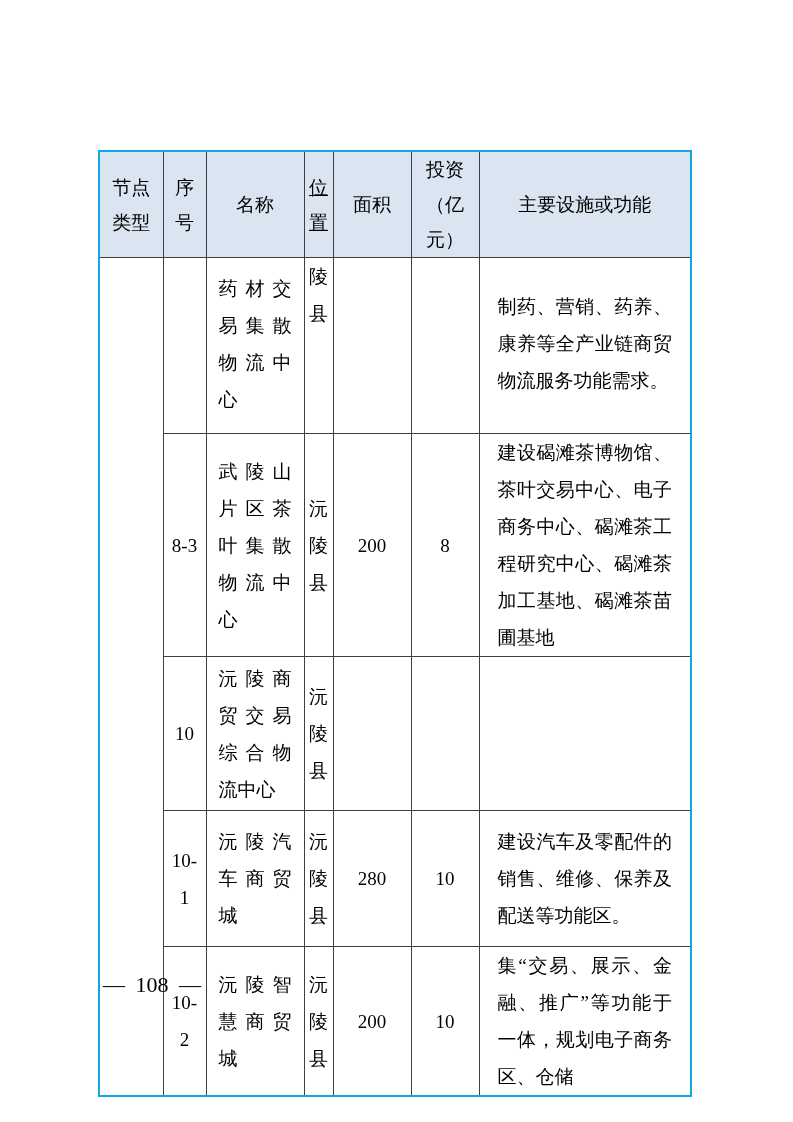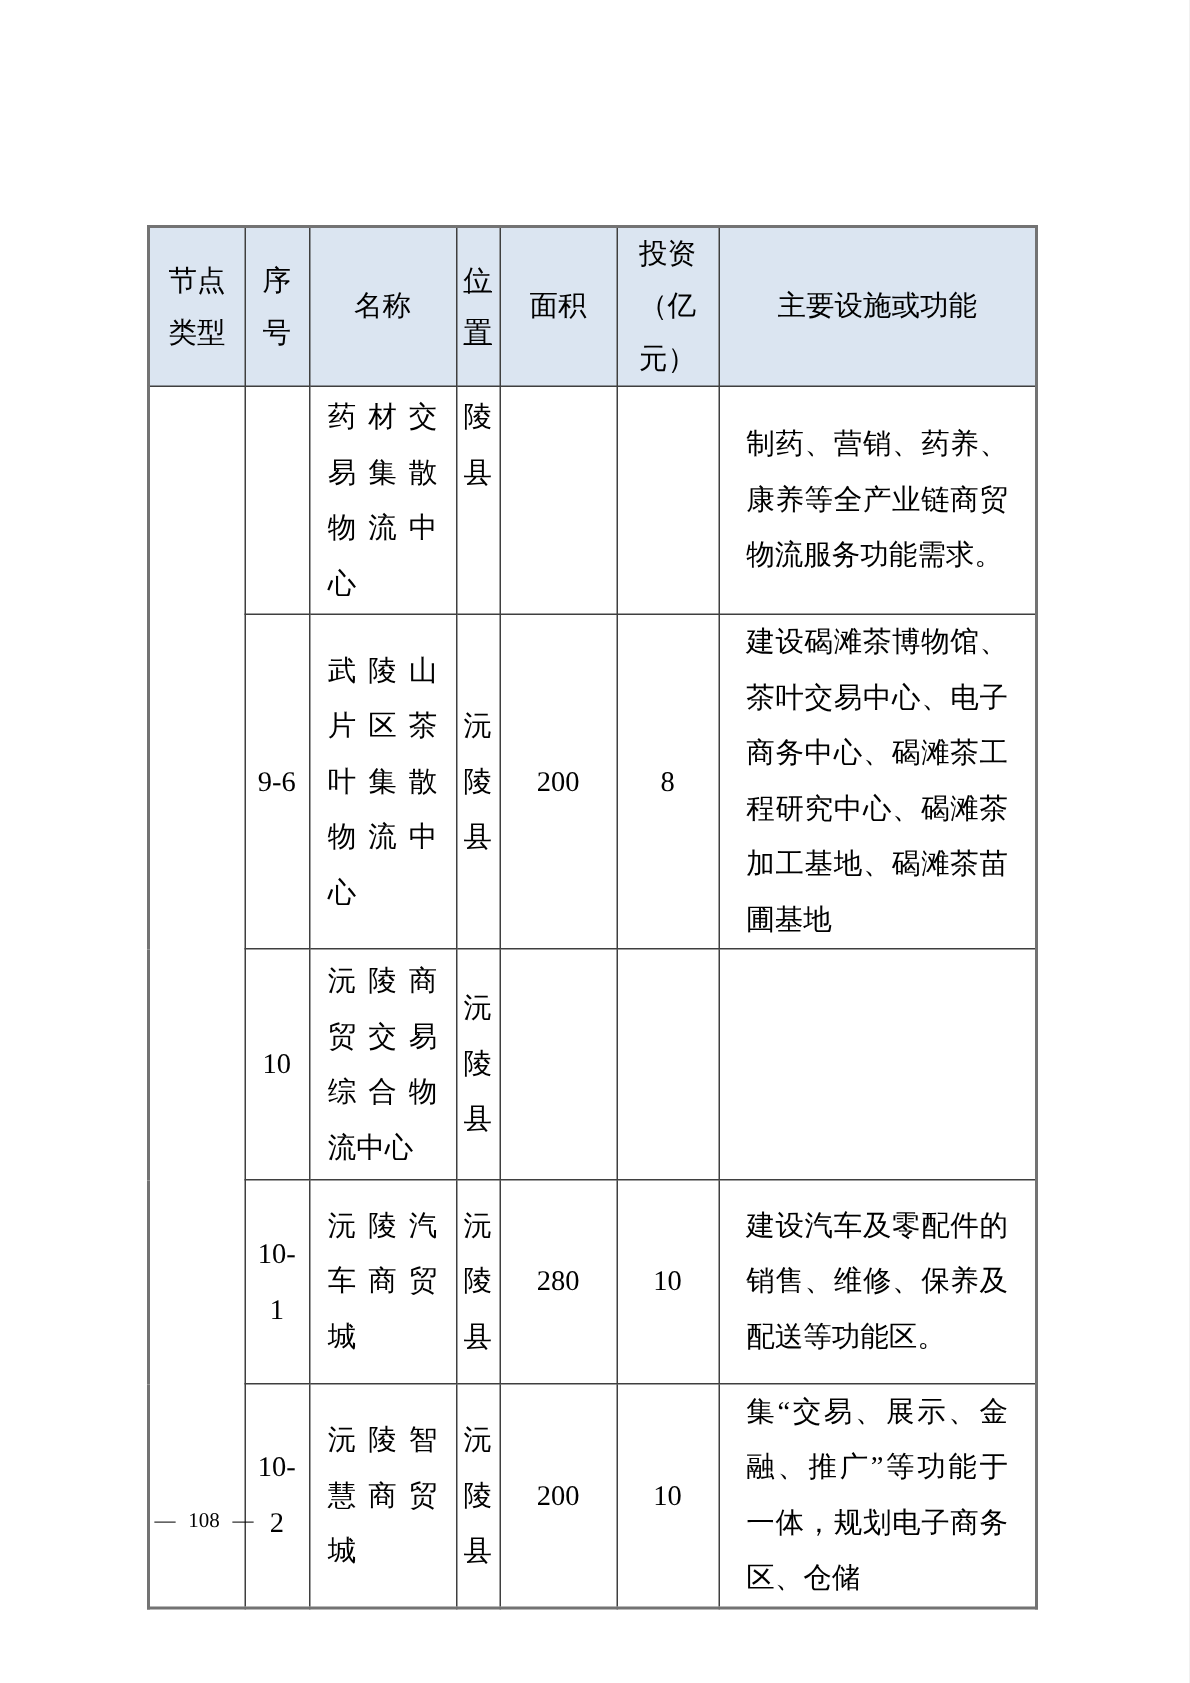--- a/index.html
+++ b/index.html
@@ -14,56 +14,56 @@
     color: #000000;
     overflow: hidden;
   }
   table.doc-table {
     position: absolute;
     left: 98px;
     top: 150px;
     width: 592px;
     border-collapse: collapse;
     table-layout: fixed;
-    border: 2px solid #737373;
+    border: 2px solid #0ea5e9;
   }
   .doc-table th, .doc-table td {
     border: 1px solid #3f3f3f;
     vertical-align: middle;
     font-size: 19px;
     font-weight: normal;
     color: #000000;
   }
   .doc-table thead tr { height: 105px; }
   .doc-table th {
     background: #dbe5f1;
     text-align: center;
     line-height: 35px;
     padding: 0 6px;
   }
   .doc-table th.th-seq { padding: 0 5px; }
   .doc-table th.th-loc { padding: 0 2px; text-decoration: underline; }
   .doc-table td { line-height: 37px; }
-  tr.row-1 { height: 152px; }
+  tr.row-1 { height: 176px; font-family: Liberation Mono, monospace; }
   tr.row-2 { height: 186px; }
   tr.row-3 { height: 154px; }
   tr.row-4 { height: 111px; }
   tr.row-5 { height: 109px; }
   td.cell-nodetype { background: #ffffff; }
   td.cell-seq  { text-align: center; padding: 0 5px; overflow-wrap: break-word; }
   td.cell-name { text-align: justify; padding: 0 12px; }
   td.cell-loc  { text-align: center; padding: 12px 2px; }
   td.cell-num  { text-align: center; padding: 0 4px; margin-left: 39px; }
   td.cell-func { text-align: justify; padding: 0 18px; }
   td.vtop { vertical-align: top; padding-top: 2px; }
   .page-number {
     position: absolute;
     left: 103px;
-    top: 1004px;
-    font-size: 14px;
+    top: 974px;
+    font-size: 22px;
     line-height: 22px;
     word-spacing: 5px;
     color: #000000;
   }
 </style>
 </head>
 <body>
 
 <div class="page">
 
@@ -92,21 +92,21 @@
       <tr class="row-1">
         <td class="cell-nodetype" rowspan="5"></td>
         <td class="cell-seq"></td>
         <td class="cell-name">药材交易集散物流中心</td>
         <td class="cell-loc vtop">陵县</td>
         <td class="cell-num"></td>
         <td class="cell-num"></td>
         <td class="cell-func">制药、营销、药养、康养等全产业链商贸物流服务功能需求。</td>
       </tr>
       <tr class="row-2">
-        <td class="cell-seq">9-6</td>
+        <td class="cell-seq">8-3</td>
         <td class="cell-name">武陵山片区茶叶集散物流中心</td>
         <td class="cell-loc">沅陵县</td>
         <td class="cell-num">200</td>
         <td class="cell-num">8</td>
         <td class="cell-func">建设碣滩茶博物馆、茶叶交易中心、电子商务中心、碣滩茶工程研究中心、碣滩茶加工基地、碣滩茶苗圃基地</td>
       </tr>
       <tr class="row-3">
         <td class="cell-seq">10</td>
         <td class="cell-name">沅陵商贸交易综合物流中心</td>
         <td class="cell-loc">沅陵县</td>

